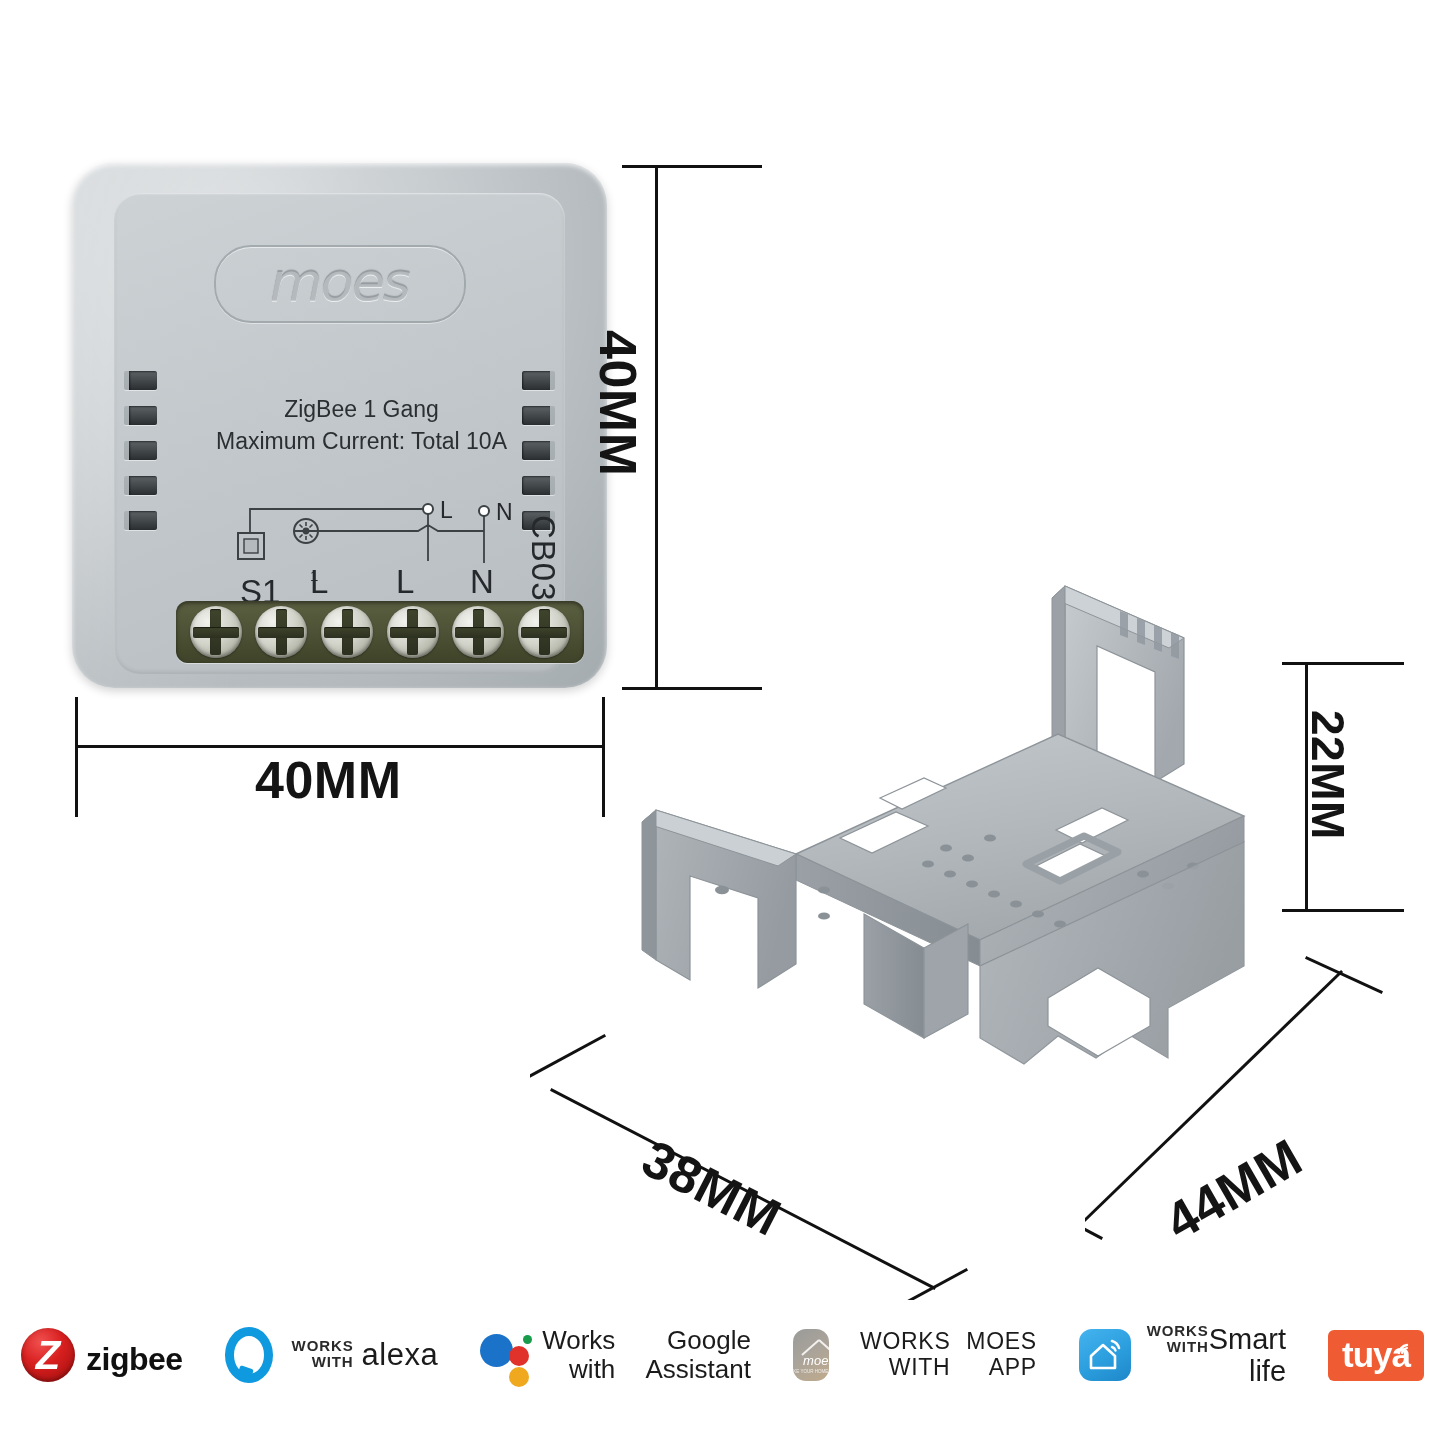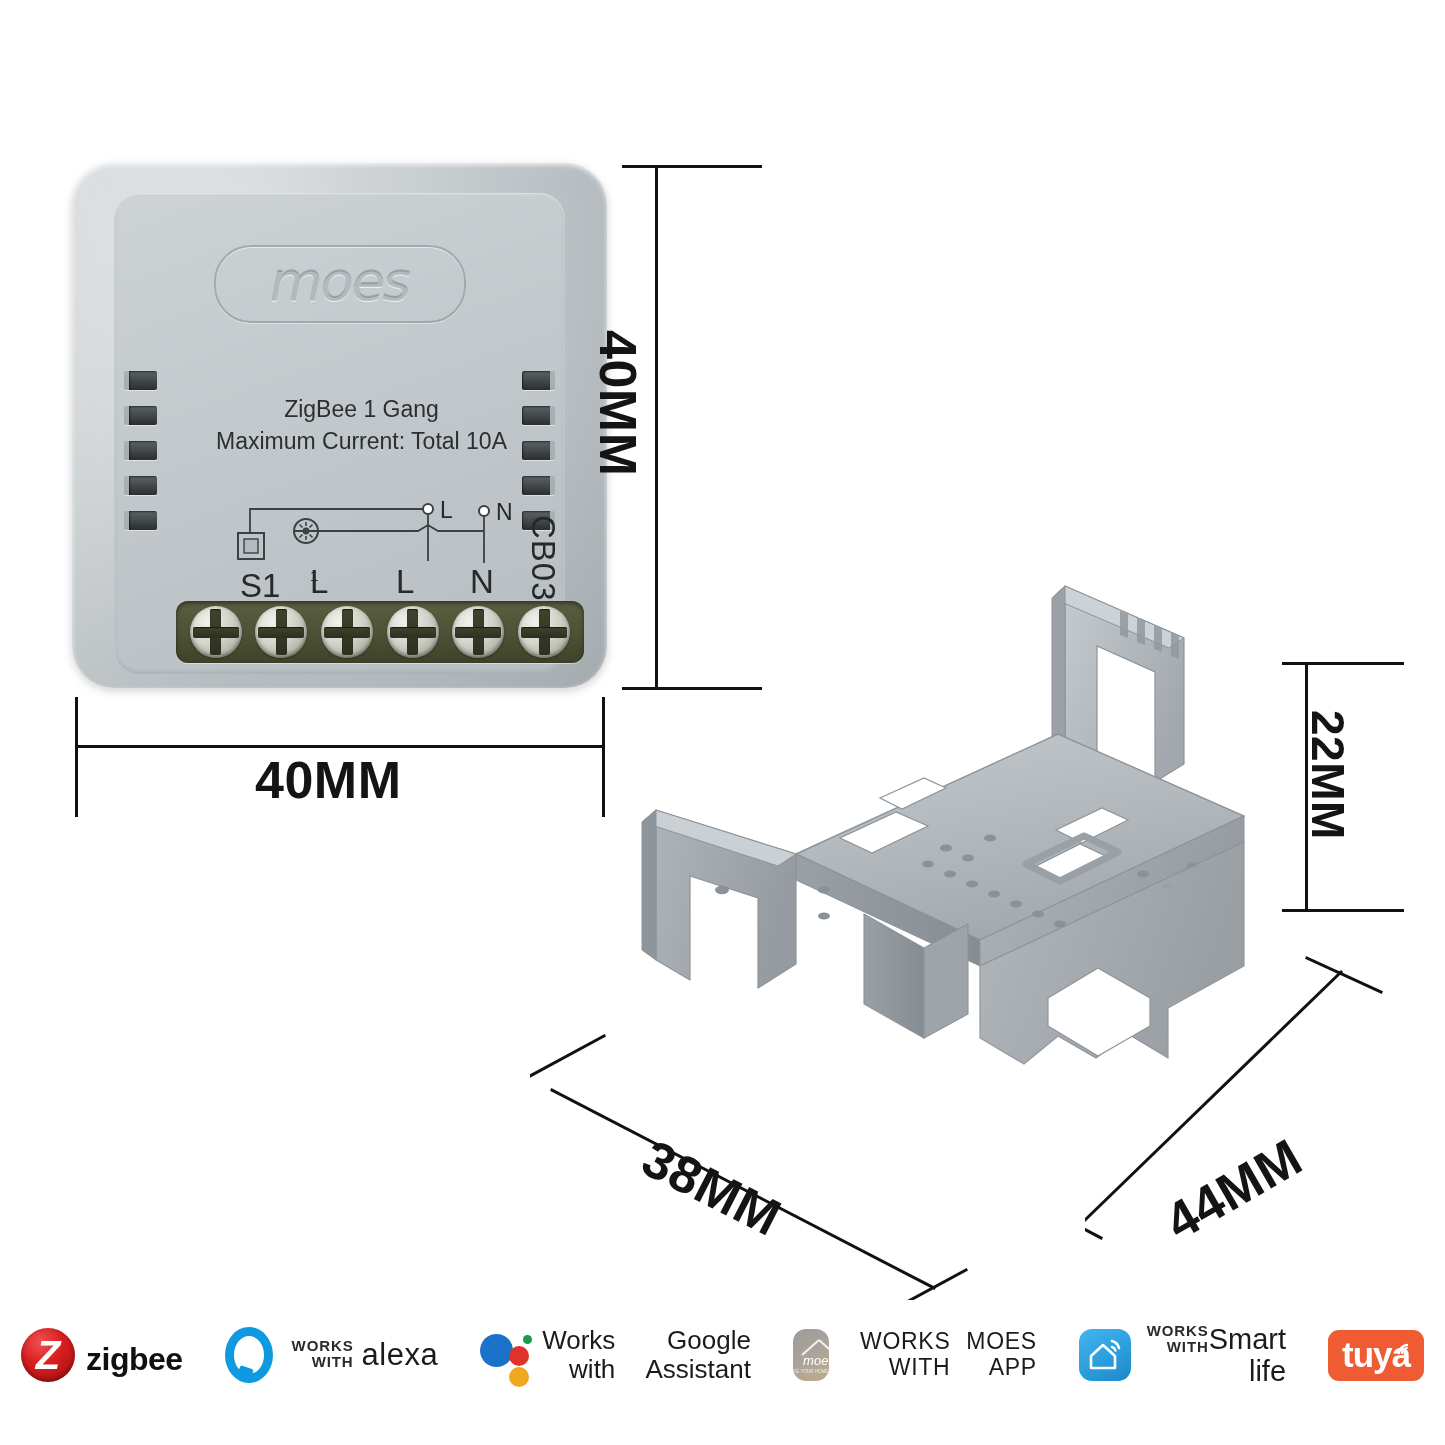--- a/index.html
+++ b/index.html
@@ -95,21 +95,21 @@
   .g-dots{width:52px;height:54px;position:relative;}
   .g-dots i{position:absolute;border-radius:50%;display:block;}
   .g-blue{width:33px;height:33px;background:#1a73c8;left:0;top:6px;}
   .g-red{width:20px;height:20px;background:#e0312a;left:29px;top:18px;}
   .g-yellow{width:20px;height:20px;background:#f0a81e;left:29px;top:39px;}
   .g-green{width:9px;height:9px;background:#189b4a;left:43px;top:7px;}
   .moes-ico{width:52px;height:52px;border-radius:13px;position:relative;overflow:hidden;
      background:linear-gradient(145deg,#9a9b99 0%,#a9a39a 45%,#c0ab8c 100%);}
   .sl-ico{width:52px;height:52px;border-radius:13px;position:relative;
      background:linear-gradient(150deg,#45b4ef 0%,#2b9ede 55%,#1e87c8 100%);}
-  .tuya-box{background:#ef5b33;border-radius:11px;padding:7px 14px 9px 14px;position:relative;}
+  .tuya-box{background:#ef5b33;border-radius:6px;padding:7px 14px 9px 14px;position:relative;}
   .tuya-word{color:#fff;font-size:35px;font-weight:bold;letter-spacing:-1px;line-height:1;}
 </style>
 </head>
 <body>
 
 <div class="stage">
 
   <div class="device">
     <div class="dev-face">
 
@@ -161,21 +161,21 @@
           </g>
           <circle cx="74" cy="30" r="3.4" fill="#3c4144"></circle>
           <circle cx="196" cy="8" r="5" fill="#fff" stroke="#3c4144" stroke-width="2"></circle>
           <circle cx="252" cy="10" r="5" fill="#fff" stroke="#3c4144" stroke-width="2"></circle>
           <text x="208" y="17" font-family="Liberation Sans" font-size="23" fill="#26292b">L</text>
           <text x="264" y="19" font-family="Liberation Sans" font-size="23" fill="#26292b">N</text>
         </svg>
       </div>
 
       <div class="termlabels">
-        <span style="left:16px;top:4px">S1</span>
+        <span style="left:16px;top:10px">S1</span>
         <span style="left:86px;top:0"><span>L</span><sup style="font-size:15px">1</sup></span>
         <span style="left:172px;top:0">L</span>
         <span style="left:246px;top:0">N</span>
         <span class="cb03" style="left:286px;top:4px">CB03</span>
       </div>
 
       <div class="termstrip">
         <div class="screw"></div>
         <div class="screw"></div>
         <div class="screw"></div>

